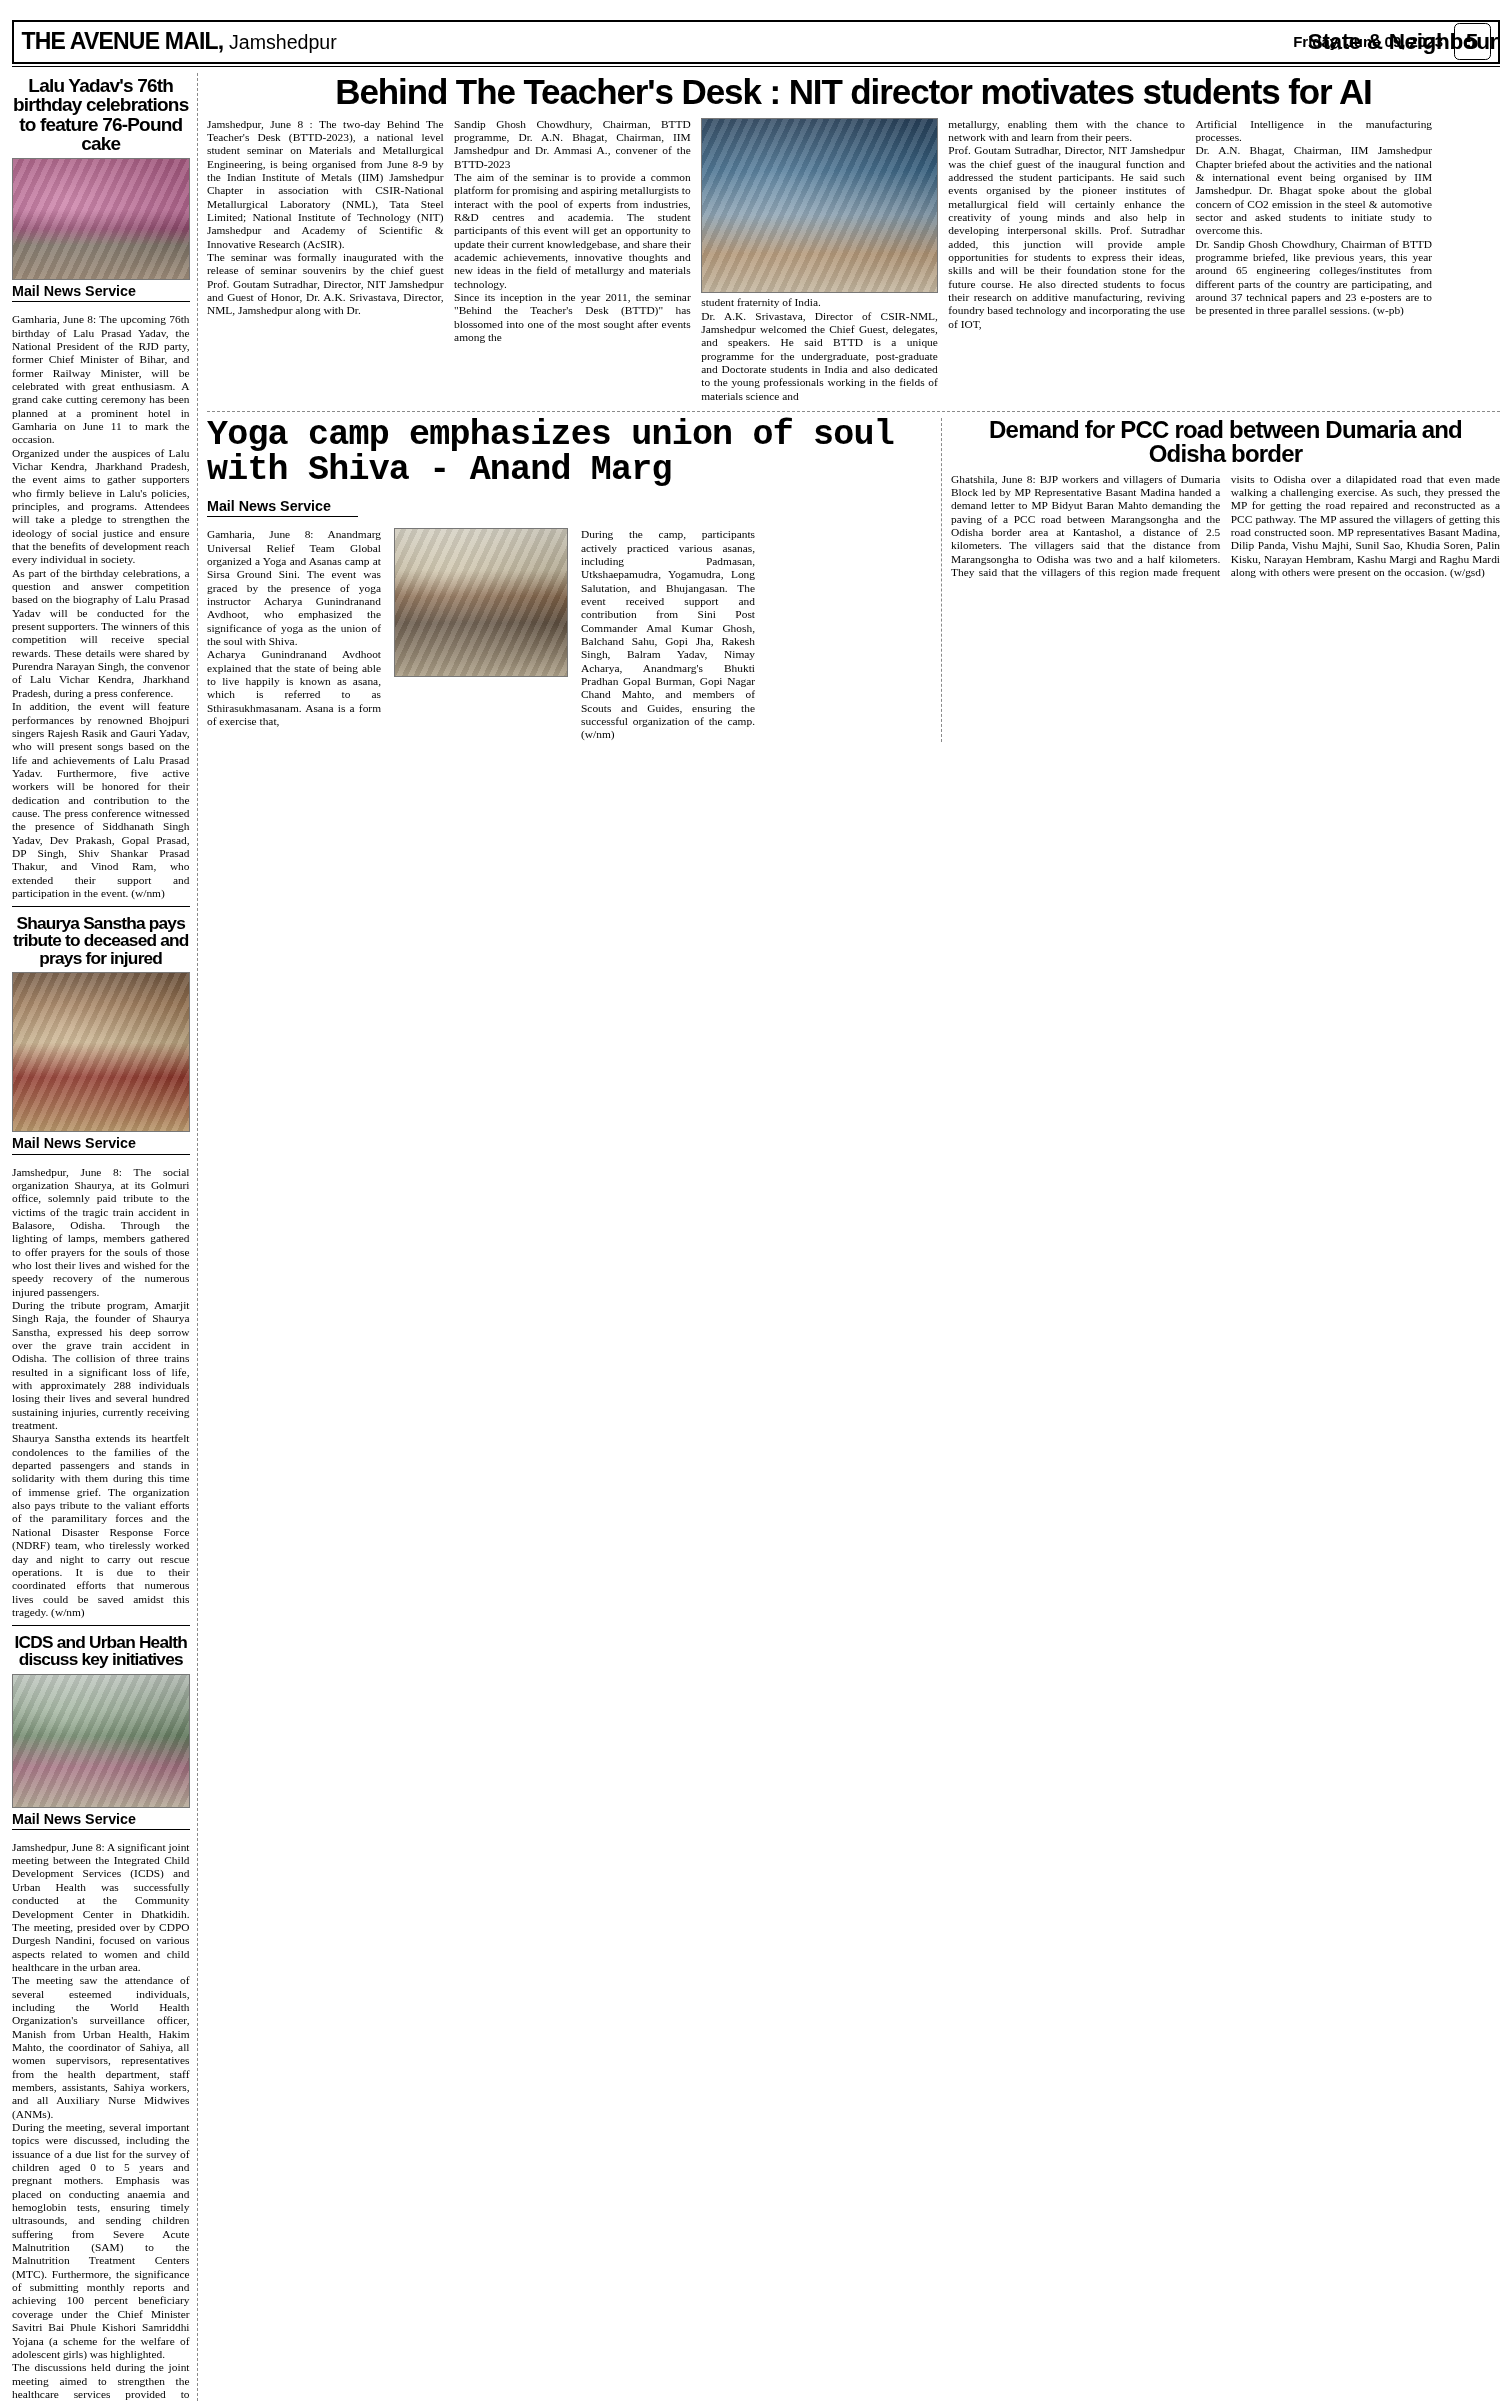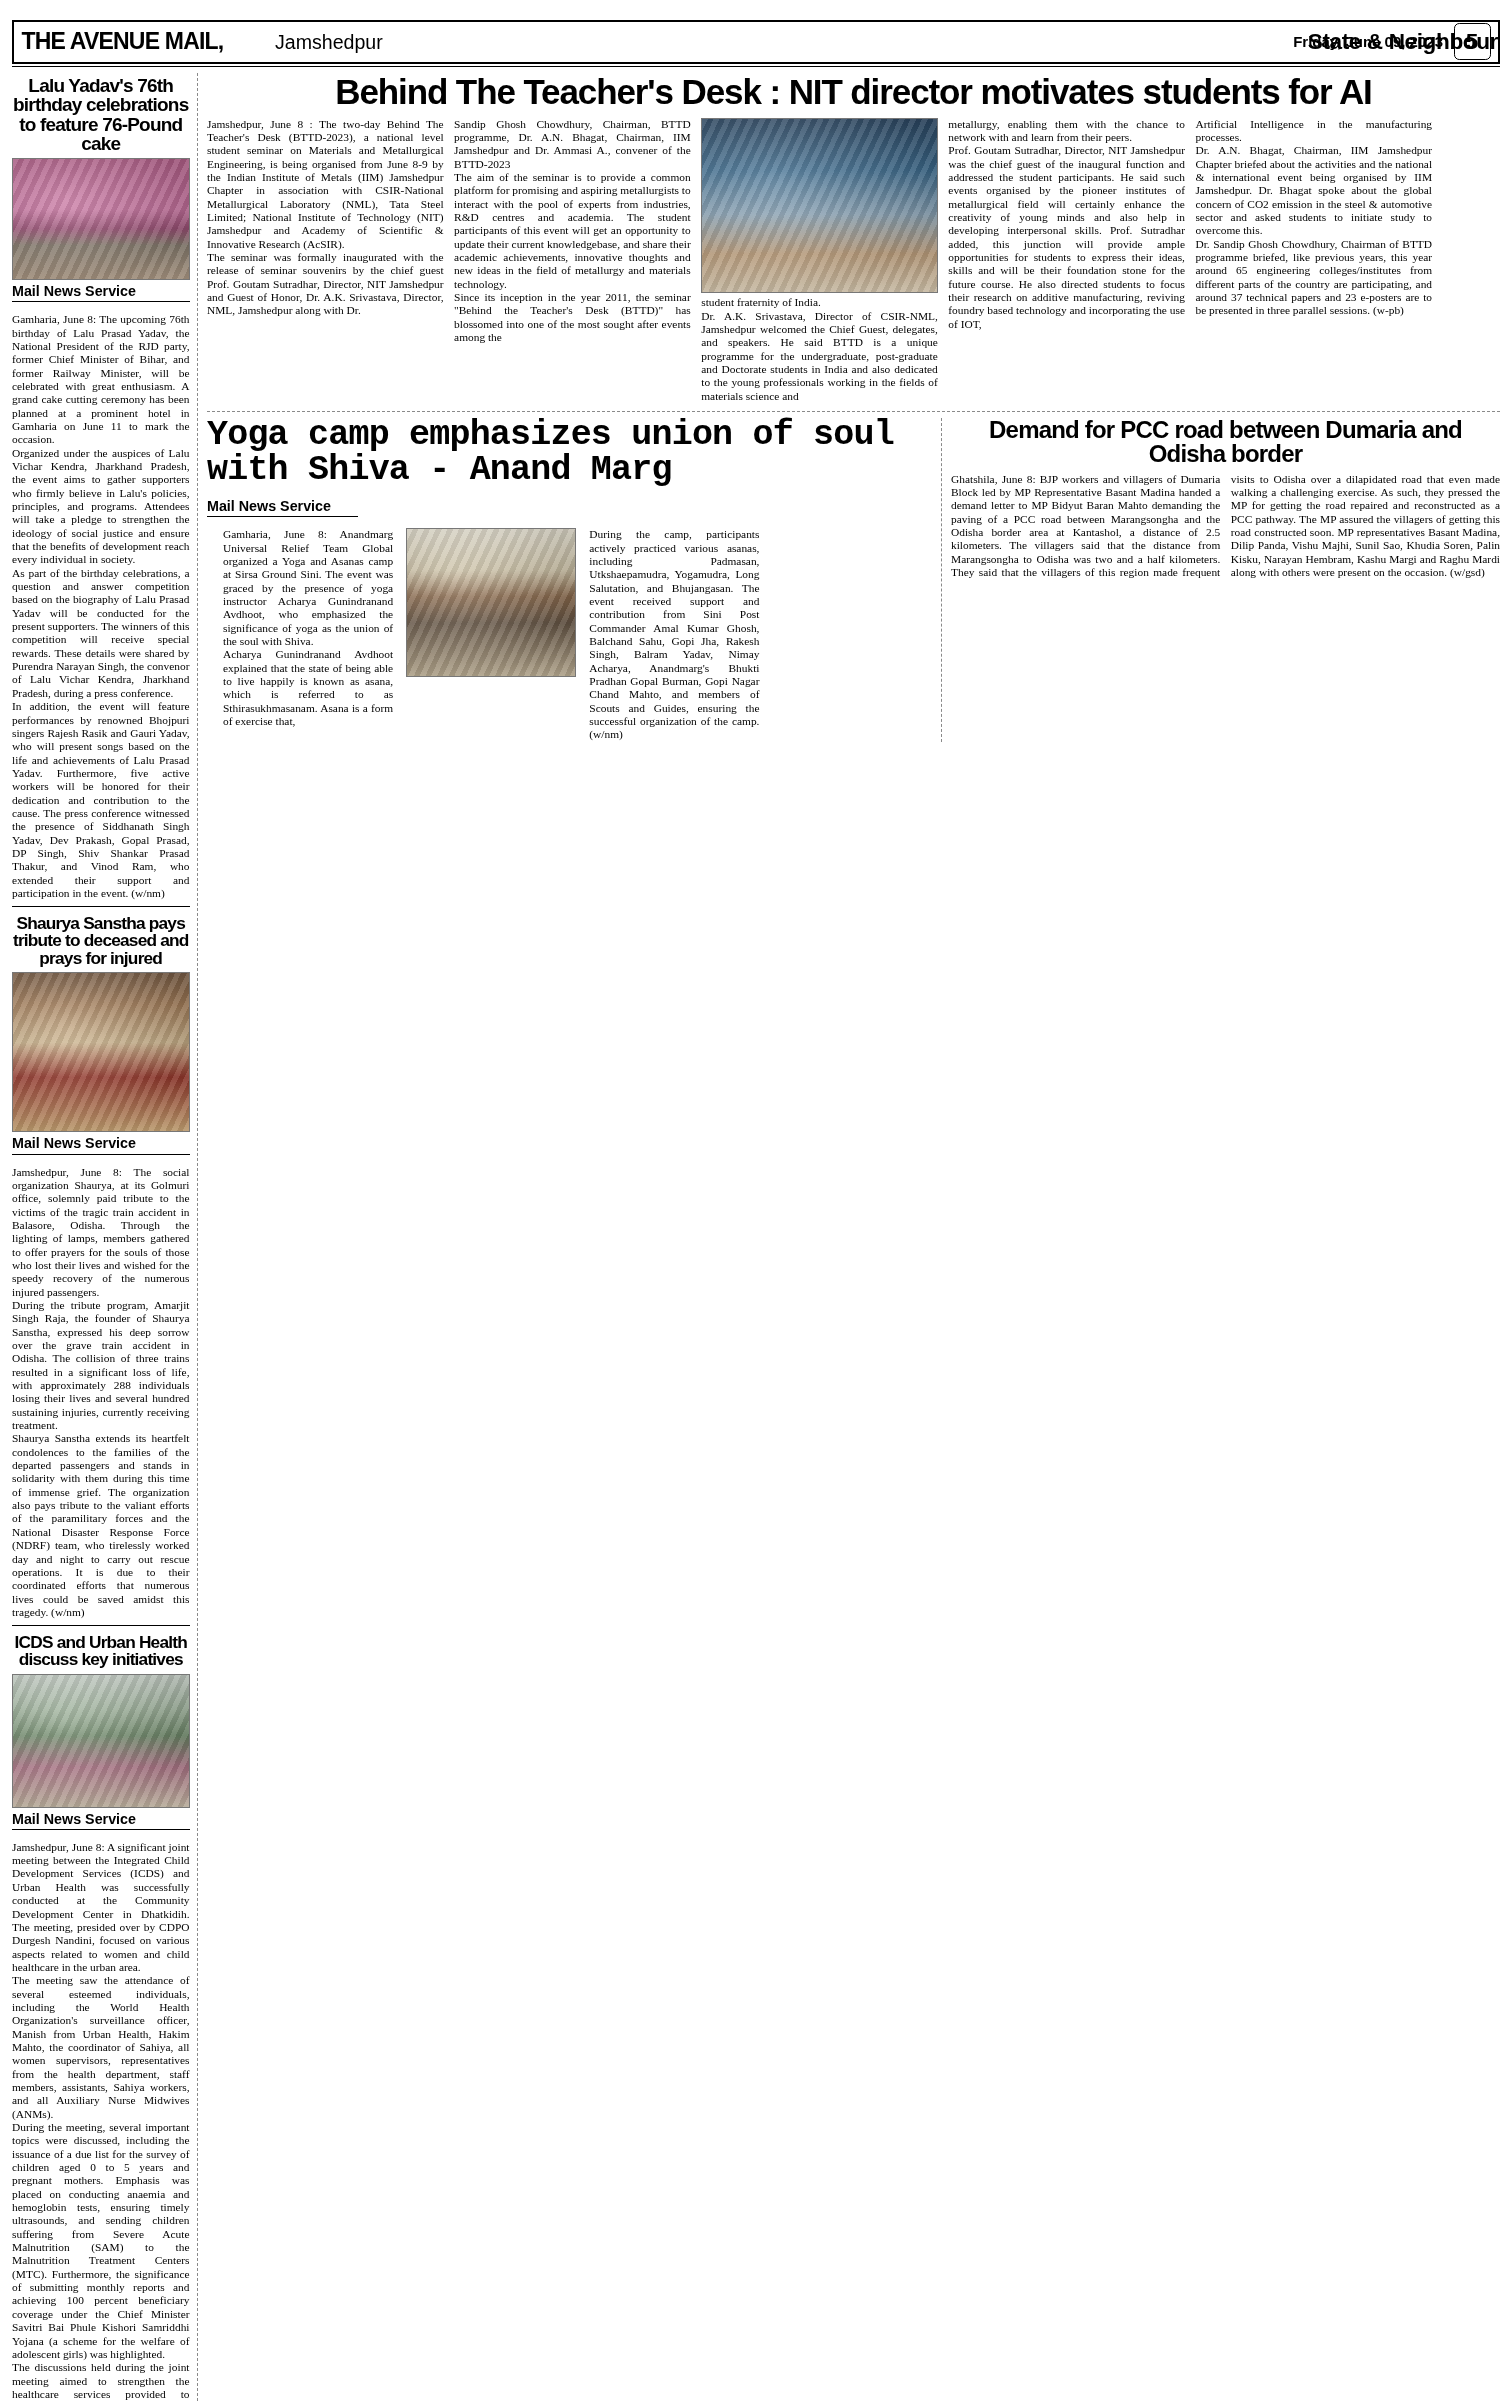--- a/index.html
+++ b/index.html
@@ -3,21 +3,21 @@
 <meta charset="utf-8">
 <style>
   html,body{margin:0;padding:0;background:#ffffff;}
   body{width:1512px;height:2401px;font-family:"Liberation Serif",serif;color:#000;}
   .page{width:1512px;height:2401px;position:relative;background:#fff;padding:0;box-sizing:border-box;}
   .inner{position:absolute;left:12px;top:19.6px;width:1488px;height:2365px;}
 
   
   .masthead{border:2.3px solid #000;height:44px;display:flex;align-items:center;padding:0 7.5px;box-sizing:border-box;position:relative;}
   .mast-left{font-family:"Liberation Sans",sans-serif;font-weight:bold;font-size:23px;letter-spacing:-0.8px;white-space:nowrap;}
-  .mast-left .city{font-weight:normal;font-size:19.6px;letter-spacing:0;margin-left:46px;}
+  .mast-left .city{font-weight:normal;font-size:19.6px;letter-spacing:0;}
   .mast-center{position:absolute;left:0;right:0;text-align:right;font-family:"Liberation Sans",sans-serif;font-weight:bold;font-size:22.6px;letter-spacing:-0.4px;}
   .mast-right{margin-left:auto;display:flex;align-items:center;gap:10.5px;z-index:2;}
   .mast-date{font-family:"Liberation Sans",sans-serif;font-weight:bold;font-size:15px;white-space:nowrap;}
   .pageno{border:1.5px solid #000;border-radius:5.3px;width:35px;height:35px;display:flex;align-items:center;justify-content:center;font-family:"Liberation Sans",sans-serif;font-weight:bold;font-size:22.6px;}
   .mast-rule{border-top:1.5px solid #000;margin-top:2.3px;}
 
   
   .vline{border-left:1.5px dashed #8a8a8a;}
   .hline{border-top:1.5px dashed #8a8a8a;}
   .hl{font-family:"Liberation Sans",sans-serif;font-weight:bold;line-height:1.02;text-align:center;letter-spacing:-0.8px;}
@@ -121,21 +121,21 @@
             </div>
       </div>
 
       <div class="hline" style="margin:7.5px 0 6px 0;"></div>
 
       <div style="display:flex;">
 
         <div style="flex:0 0 734px;padding-right:9px;box-sizing:border-box;">
           <div class="hl" style="font-size:35px;text-align:left;padding:0 0 6px 0;font-family:Liberation Mono, monospace;">Yoga camp emphasizes union of soul with Shiva - Anand Marg</div>
           <div class="byline" style="width:151px;">Mail News Service</div>
-          <div style="display:flex;gap:13px;align-items:flex-start;margin-top:3px;margin-left:16px;">
+          <div style="display:flex;gap:13px;align-items:flex-start;margin-top:3px;">
             <div class="body" style="width:24%;">
                   <div style="white-space:pre-line;">Gamharia, June 8: Anandmarg Universal Relief Team Global organized a Yoga and Asanas camp at Sirsa Ground Sini. The event was graced by the presence of yoga instructor Acharya Gunindranand Avdhoot, who emphasized the significance of yoga as the union of the soul with Shiva.
 Acharya Gunindranand Avdhoot explained that the state of being able to live happily is known as asana, which is referred to as Sthirasukhmasanam. Asana is a form of exercise that,</div>
                 </div>
             <div style="width:24%;">
               <div class="ph ph-b" style="height:147px;border:0.8px solid #777;margin-bottom:3.8px;"></div>
             </div>
             <div class="body" style="width:24%;">
                   <div style="white-space:pre-line;">During the camp, participants actively practiced various asanas, including Padmasan, Utkshaepamudra, Yogamudra, Long Salutation, and Bhujangasan. The event received support and contribution from Sini Post Commander Amal Kumar Ghosh, Balchand Sahu, Gopi Jha, Rakesh Singh, Balram Yadav, Nimay Acharya, Anandmarg's Bhukti Pradhan Gopal Burman, Gopi Nagar Chand Mahto, and members of Scouts and Guides, ensuring the successful organization of the camp. (w/nm)</div>
                 </div>

